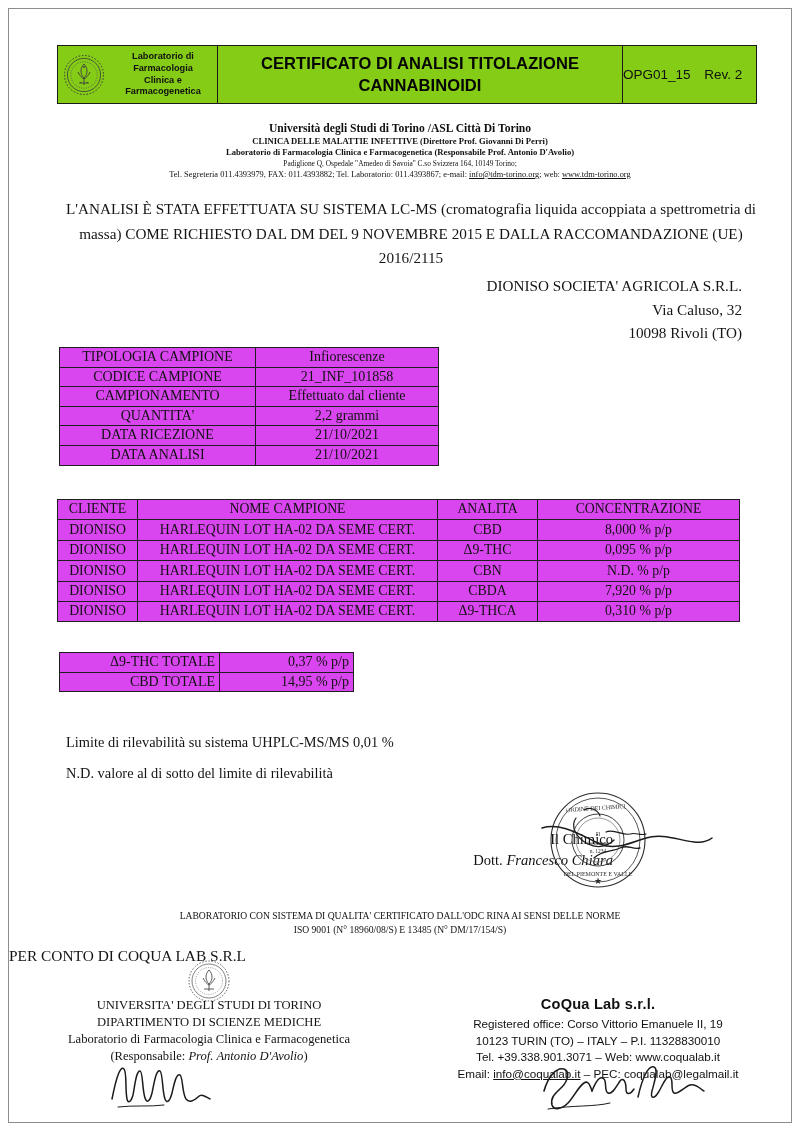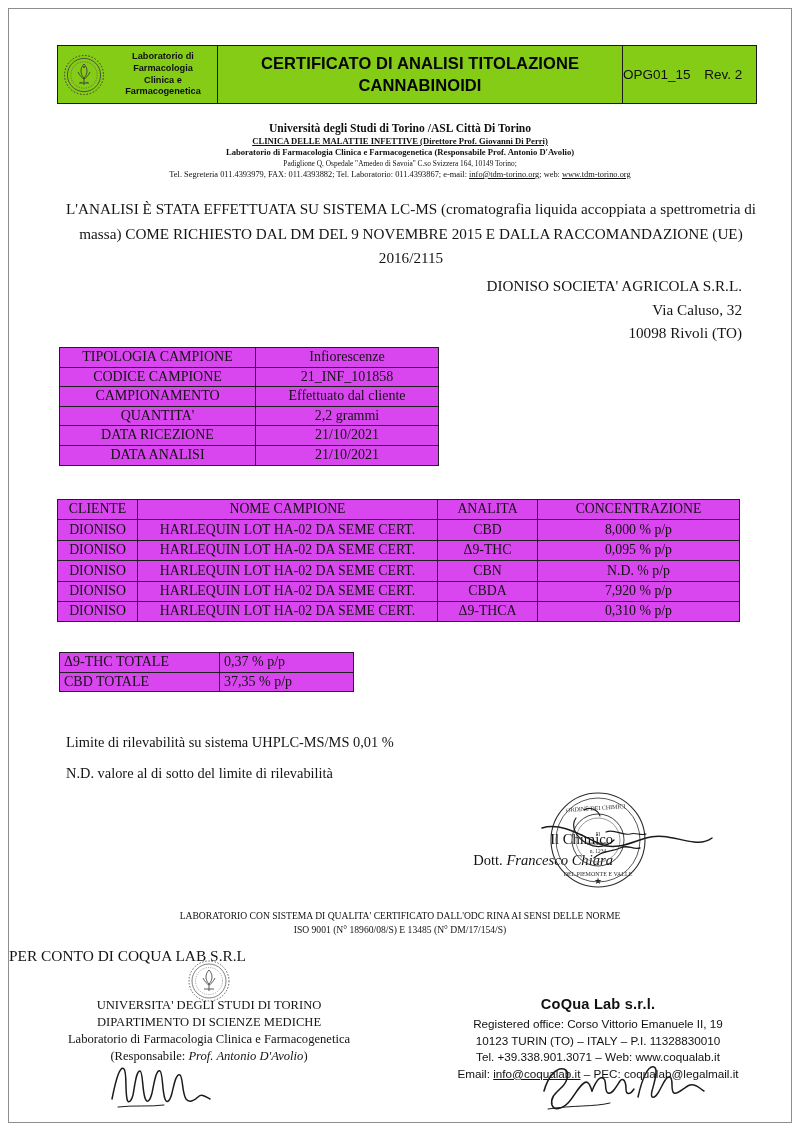--- a/index.html
+++ b/index.html
@@ -89,21 +89,20 @@
     text-align: center;
     color:#101010;
   }
   .univ-l1 {
     font-size: 11.6px; font-weight: bold;
     line-height: 1.22;
   }
   .univ-l2 {
     font-size: 8.6px; font-weight: bold;
     line-height: 1.32;
-    text-decoration: underline;
   }
   .univ-l3 {
     font-size: 8.6px; font-weight: bold;
     line-height: 1.32;
   }
   .univ-l4 {
     font-size: 7.4px;
     line-height: 1.38;
   }
   .univ-l5 {
@@ -175,21 +174,21 @@
 
   .tbl-totals {
     position: absolute;
     left: 50px; top: 643px;
     width: 295px;
     font-size: 14px;
   }
   .tbl-totals td {
     height: 19.6px;
     padding: 0 4px;
-    text-align: left;
+    text-align: right;
     line-height: 1.05;
   }
   .tbl-totals td.lbl { width: 160px; }
 
   
   .notes {
     position: absolute;
     left: 57px; top: 718px;
     font-size: 14.4px;
     line-height: 2.15;
@@ -411,21 +410,21 @@
   </table>
 
   <table class="tbl-totals">
     <tbody>
       <tr>
         <td class="lbl">Δ9-THC TOTALE</td>
         <td>0,37 % p/p</td>
       </tr>
       <tr>
         <td class="lbl">CBD TOTALE</td>
-        <td>37,35 % p/p</td>
+        <td>14,95 % p/p</td>
       </tr>
     </tbody>
   </table>
 
   <div class="notes">
     <div>Limite di rilevabilità su sistema UHPLC-MS/MS 0,01 %</div>
     <div>N.D. valore al di sotto del limite di rilevabilità</div>
   </div>
 
   <div class="sig-block">

